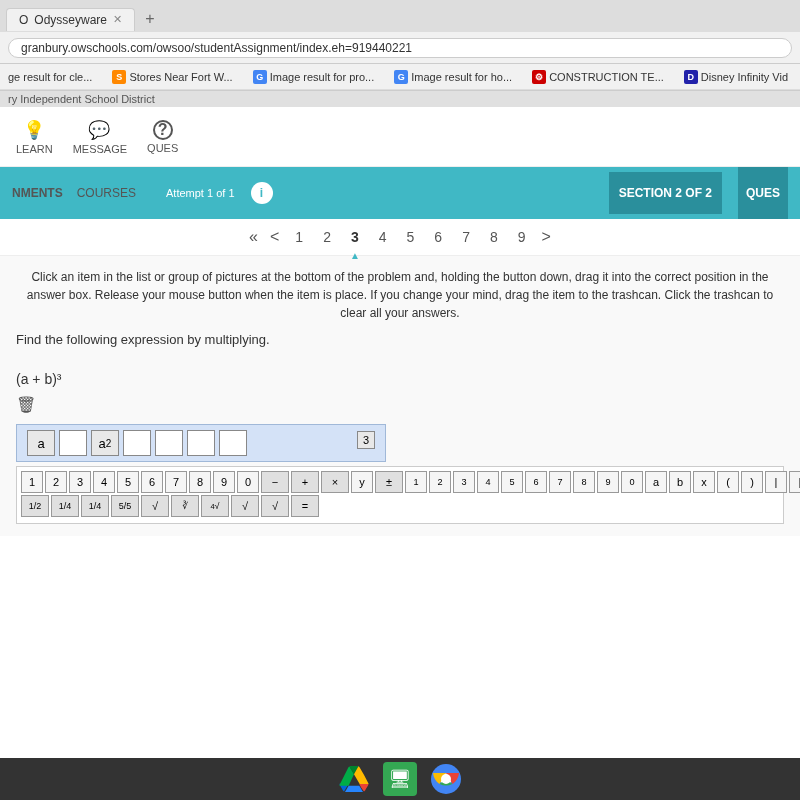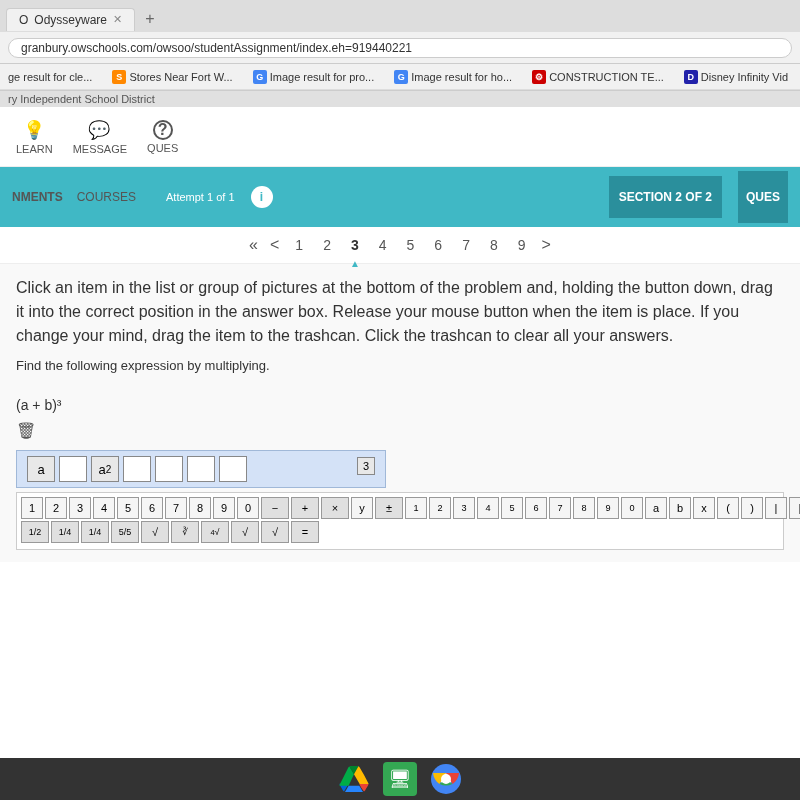--- a/index.html
+++ b/index.html
@@ -146,21 +146,21 @@
     .ow-nav-icon {
       font-size: 18px;
     }
 
     
     .assignment-bar {
       background: #40b8c5;
       display: flex;
       align-items: center;
       padding: 0 12px;
-      height: 60px;
+      height: 52px;
       color: white;
       gap: 16px;
     }
 
     .info-icon {
       width: 22px;
       height: 22px;
       background: white;
       border-radius: 50%;
       display: flex;
@@ -231,24 +231,25 @@
       color: #40b8c5;
     }
 
     
     .main-content {
       padding: 12px 16px;
       background: #f9f9f9;
     }
 
     .instructions {
-      font-size: 16px;
+      font-size: 12px;
       color: #333;
       line-height: 1.5;
       margin-bottom: 10px;
+      text-align: center;
     }
 
     .problem-label {
       font-size: 13px;
       color: #333;
       margin-bottom: 24px;
     }
 
     .expression {
       font-size: 14px;

